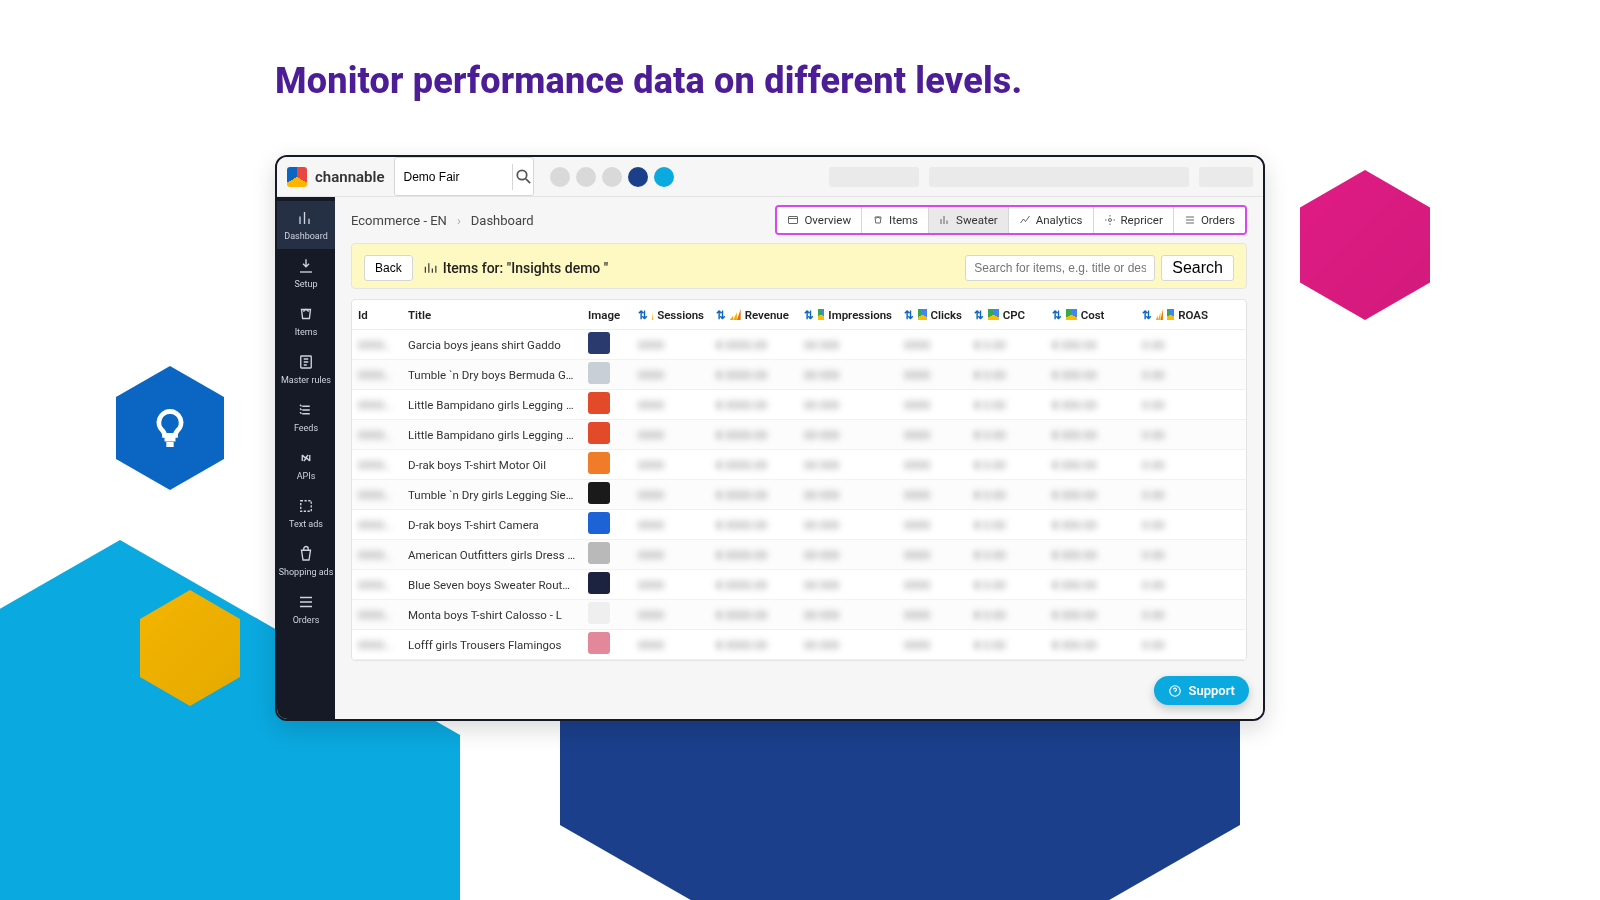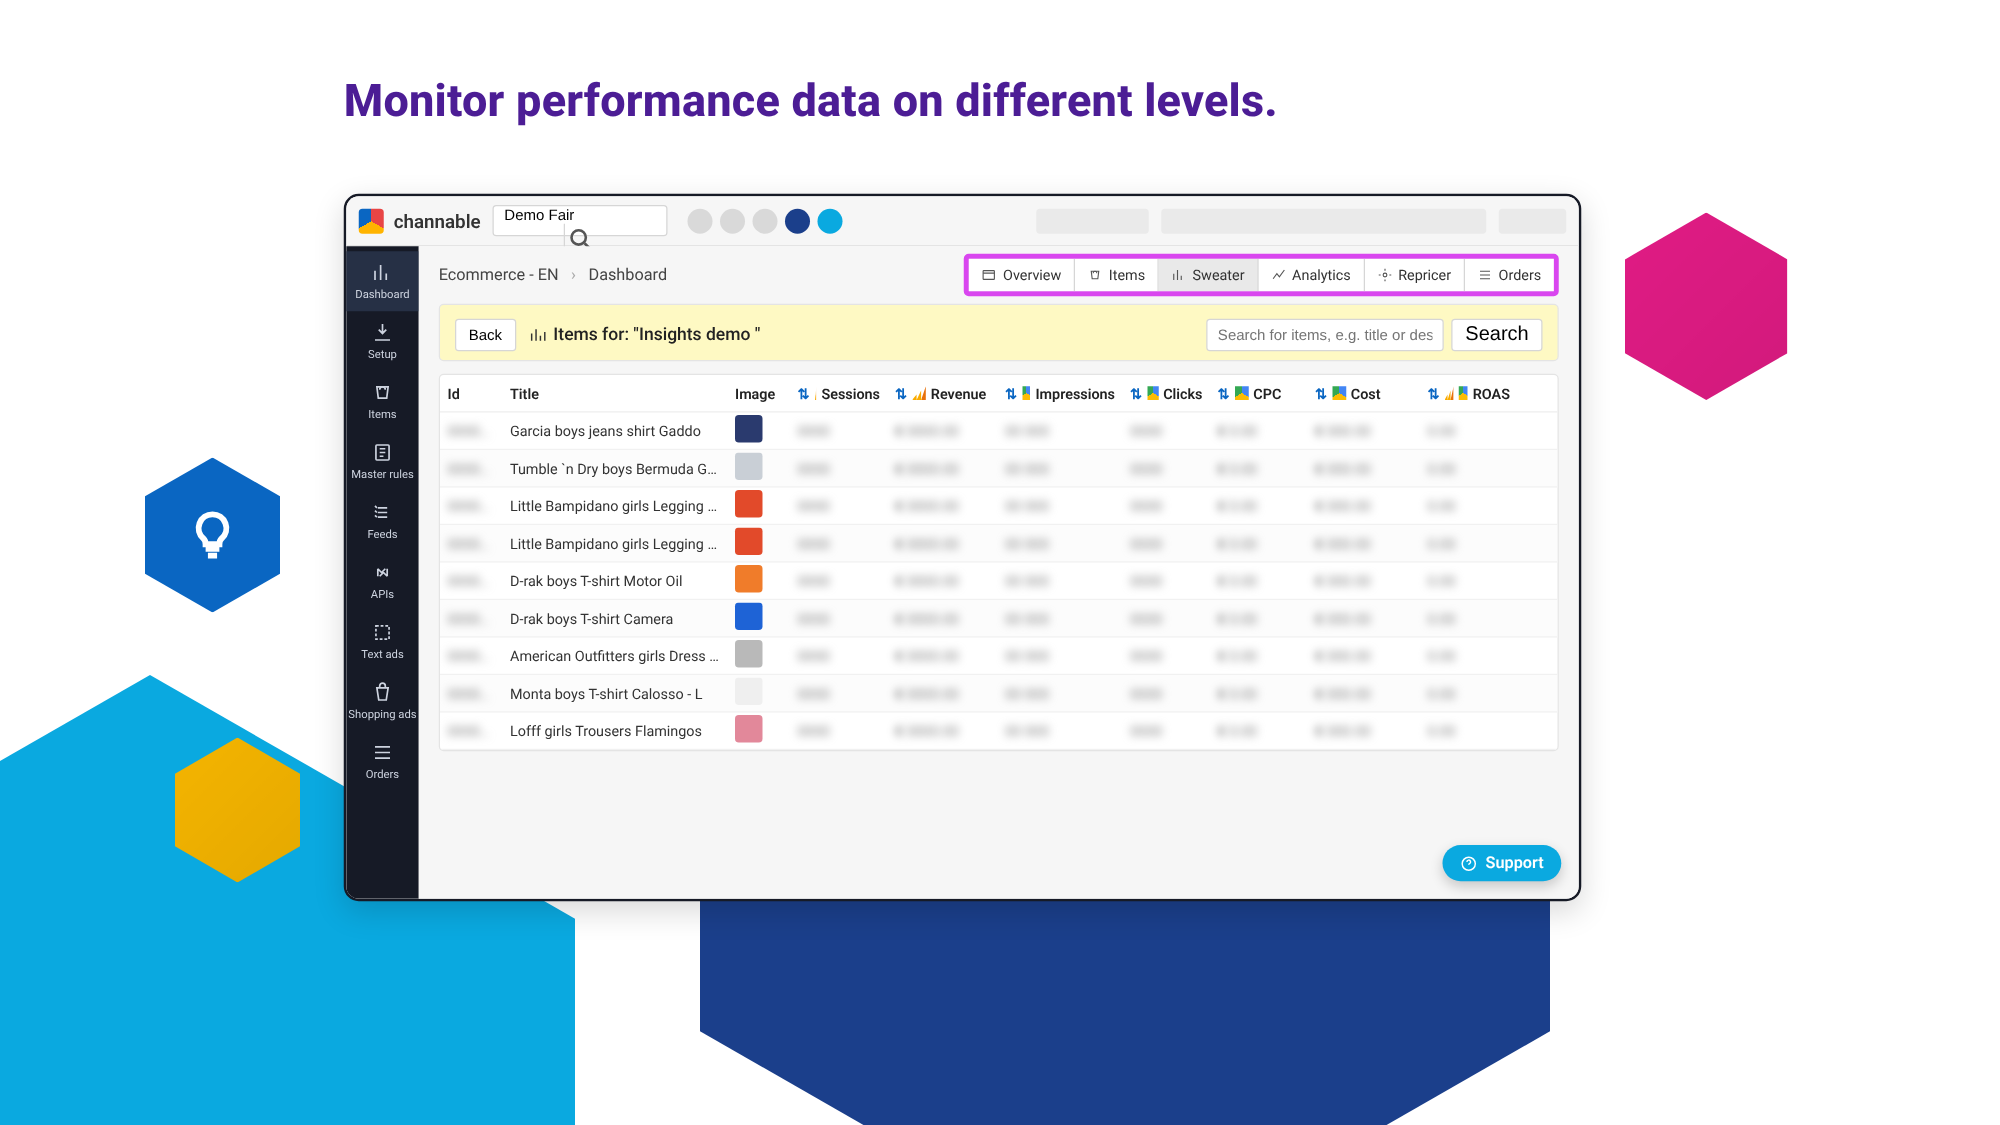--- a/index.html
+++ b/index.html
@@ -20,42 +20,42 @@
     background:#0aa9e0; z-index:0;}
 
   .headline { position:absolute; left:275px; top:60px; font-size:36px; font-weight:800; color:#4c1d95; letter-spacing:.2px;}
 
   
   .window { position:absolute; left:275px; top:155px; width:990px; height:566px; background:#fff; border-radius:12px; border:2px solid #161a26; overflow:hidden; z-index:2; box-shadow:0 8px 24px rgba(0,0,0,.15);}
   .topbar { height:40px; background:#f6f6f6; border-bottom:1px solid #e4e4e4; display:flex; align-items:center; padding:0 10px; gap:10px;}
   .brand { display:flex; align-items:center; gap:8px; font-weight:600; color:#333; font-size:15px;}
   .brand-logo { width:20px; height:20px; border-radius:3px;
     background: conic-gradient(from 0deg,#e84545 0 120deg,#ffb400 120deg 240deg,#0a66c2 240deg 360deg);}
-  .searchwrap { display:flex; align-items:center; border:1px solid #d6d6d6; background:#fff; border-radius:3px; height:25px; width:140px;flex-direction:column; }
+  .searchwrap { display:flex; align-items:center; border:1px solid #d6d6d6; background:#fff; border-radius:3px; height:39px; width:140px; }
   .searchwrap input { border:none; outline:none; padding:0 8px; font-size:12px; width:100%; background:transparent;}
   .searchwrap .mag { width:26px; height:26px; display:flex; align-items:center; justify-content:center; border-left:1px solid #d6d6d6; color:#666; font-size:12px;}
   .tb-icons { display:flex; gap:6px; margin-left:6px;}
   .circ { width:20px; height:20px; border-radius:50%; background:#d9d9d9;}
   .circ.blue { background:#1b3f8b;}
   .circ.cyan { background:#0aa9e0;}
   .tb-blur { margin-left:auto; display:flex; gap:10px;}
   .blurbox { height:20px; border-radius:3px; background:#eaeaea;}
   .b1{width:90px;} .b2{width:260px;} .b3{width:54px;}
 
   .body { display:flex; height:calc(100% - 40px);}
   .sidebar { width:58px; background:#161a26; display:flex; flex-direction:column; align-items:center; padding-top:4px;}
   .sb-item { width:100%; padding:8px 0; display:flex; flex-direction:column; align-items:center; gap:4px; color:#cdd3df; font-size:9px; cursor:pointer;}
   .sb-item.active { background:#263045;}
   .sb-ico { width:18px; height:18px; display:flex; align-items:center; justify-content:center; color:#cdd3df;}
   .sb-ico svg { width:18px; height:18px; stroke:#cdd3df; fill:none; stroke-width:1.8;}
 
   .main { flex:1; background:#f6f6f6; display:flex; flex-direction:column; overflow:hidden;}
   .crumbs { height:46px; display:flex; align-items:center; padding:0 16px; gap:10px; font-size:13px; color:#444;}
   .crumbs .sep{color:#aaa;}
-  .tabs { margin-left:auto; display:flex; border:4px solid #d946ef; border-radius:4px; overflow:hidden;text-align:center;}
+  .tabs { margin-left:auto; display:flex; border:2px solid #d946ef; border-radius:4px; overflow:hidden;text-align:center;}
   .tab { padding:6px 10px; font-size:11.5px; color:#333; display:flex; align-items:center; gap:5px; background:#fff; border-right:1px solid #d6d6d6; cursor:pointer;}
   .tab:last-child{border-right:none;}
   .tab.active { background:#e9e9e9;}
   .tab svg{width:12px;height:12px;stroke:#555;fill:none;stroke-width:1.8;}
 
   .panel { margin:0 16px; background:#fef9c3; border:1px solid #e4e4e4; border-radius:4px; padding:12px 12px 8px; height:46px; display:flex; align-items:center; gap:10px;}
   .btn-back { border:1px solid #d6d6d6; background:#fff; padding:5px 10px; font-size:12px; border-radius:3px; cursor:pointer;}
   .panel-title { font-size:14px; font-weight:500; color:#222; display:flex; align-items:center; gap:6px;}
   .panel-search { margin-left:auto; display:flex; gap:6px;}
   .panel-search input { border:1px solid #d6d6d6; border-radius:3px; height:26px; width:190px; padding:0 8px; font-size:12px;}
@@ -376,34 +376,58 @@
                 <div class="cell blur">0000</div>
                 <div class="cell blur euro">0000.00</div>
                 <div class="cell blur">00 000</div>
                 <div class="cell blur">0000</div>
                 <div class="cell blur euro">0.00</div>
                 <div class="cell blur euro">000.00</div>
                 <div class="cell blur">0.00</div>
               </div>
               <div class="trow">
                 <div class="cell blur">00000…</div>
+                <div class="cell">Tumble `n Dry girls Legging Sierra</div>
+                <div class="cell"><span class="prod-ico" style="background:#1a1a1a;"></span></div>
+                <div class="cell blur">0000</div>
+                <div class="cell blur euro">0000.00</div>
+                <div class="cell blur">00 000</div>
+                <div class="cell blur">0000</div>
+                <div class="cell blur euro">0.00</div>
+                <div class="cell blur euro">000.00</div>
+                <div class="cell blur">0.00</div>
+              </div>
+              <div class="trow">
+                <div class="cell blur">00000…</div>
                 <div class="cell">D-rak boys T-shirt Camera</div>
                 <div class="cell"><span class="prod-ico" style="background:#1e63d6;"></span></div>
                 <div class="cell blur">0000</div>
                 <div class="cell blur euro">0000.00</div>
                 <div class="cell blur">00 000</div>
                 <div class="cell blur">0000</div>
                 <div class="cell blur euro">0.00</div>
                 <div class="cell blur euro">000.00</div>
                 <div class="cell blur">0.00</div>
               </div>
               <div class="trow">
                 <div class="cell blur">00000…</div>
                 <div class="cell">American Outfitters girls Dress Sunsh…</div>
                 <div class="cell"><span class="prod-ico" style="background:#b9b9b9;"></span></div>
+                <div class="cell blur">0000</div>
+                <div class="cell blur euro">0000.00</div>
+                <div class="cell blur">00 000</div>
+                <div class="cell blur">0000</div>
+                <div class="cell blur euro">0.00</div>
+                <div class="cell blur euro">000.00</div>
+                <div class="cell blur">0.00</div>
+              </div>
+              <div class="trow">
+                <div class="cell blur">00000…</div>
+                <div class="cell">Blue Seven boys Sweater Route 53</div>
+                <div class="cell"><span class="prod-ico" style="background:#1b2340;"></span></div>
                 <div class="cell blur">0000</div>
                 <div class="cell blur euro">0000.00</div>
                 <div class="cell blur">00 000</div>
                 <div class="cell blur">0000</div>
                 <div class="cell blur euro">0.00</div>
                 <div class="cell blur euro">000.00</div>
                 <div class="cell blur">0.00</div>
               </div>
               <div class="trow">
                 <div class="cell blur">00000…</div>

